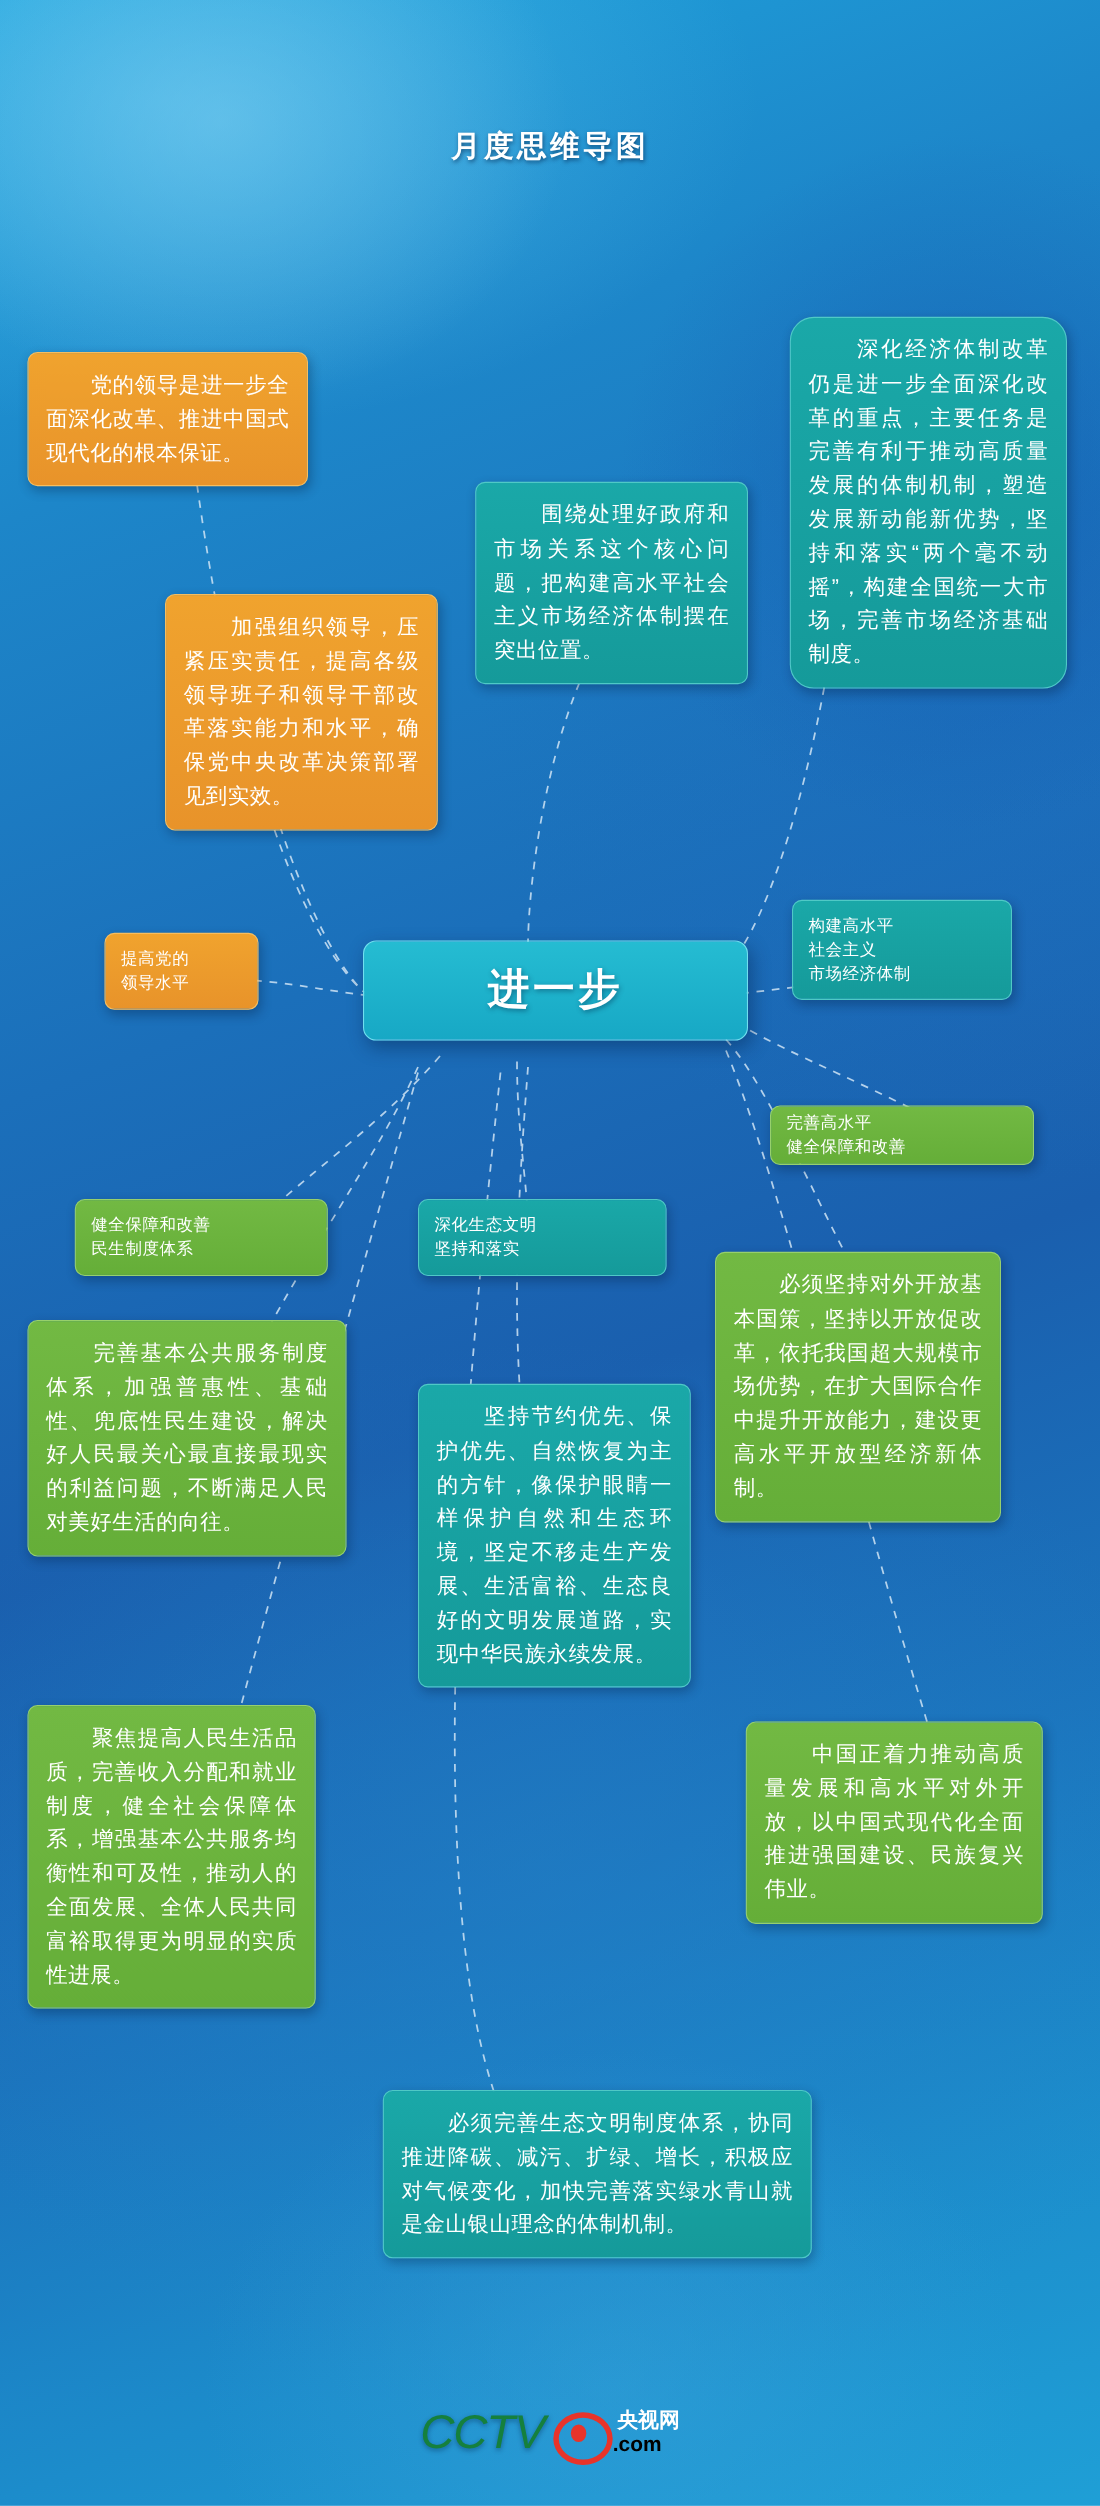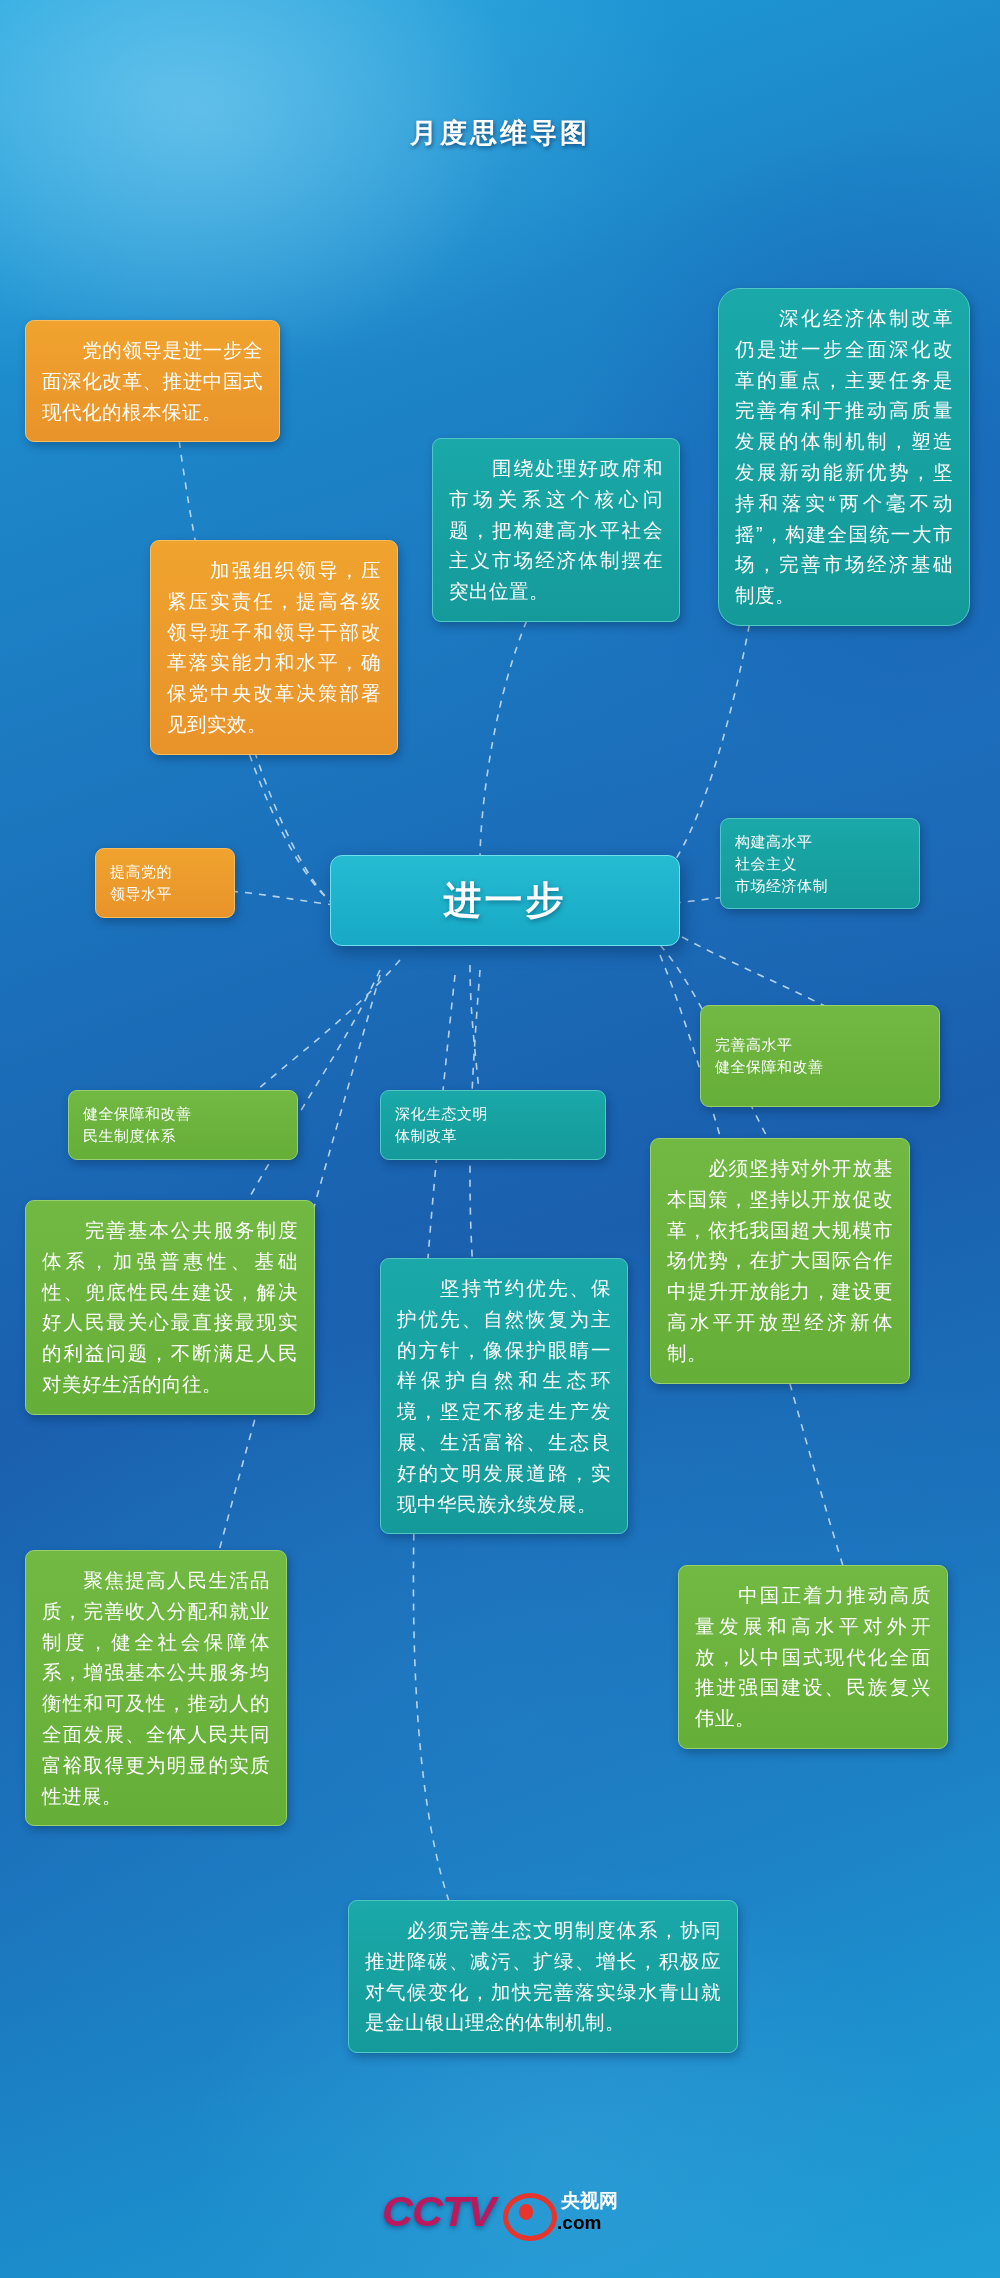--- a/index.html
+++ b/index.html
@@ -128,25 +128,25 @@
     width: 1000px;
     text-align: center;
   }
   #logo-wrap {
     display: inline-flex;
     align-items: center;
     gap: 6px;
   }
   #logo-cctv {
     font-family: "Liberation Sans", sans-serif;
-    font-weight: bold;
+    font-weight: normal;
     font-style: italic;
     font-size: 43px;
     letter-spacing: -1px;
-    color: #be185d;
+    color: #15803d;
     text-shadow: 0 2px 5px rgba(0,30,70,0.45);
   }
   #logo-eye {
     width: 46px; height: 46px;
     position: relative;
     display: inline-block;
     margin: 0 2px;
   }
   #logo-eye .ring {
     position: absolute; left: 0; top: 4px;
@@ -233,21 +233,21 @@
 <div class="node teal small" style="left:720px; top:818px; width:200px; padding:12px 14px;">
   <div>构建高水平</div>
   <div>社会主义</div>
   <div>市场经济体制</div>
 </div>
 
 <div class="node center" style="left:330px; top:855px; width:350px;">
   <div>进一步</div>
 </div>
 
-<div class="node green small" style="left:700px; top:1005px; width:240px; padding:28px 14px;">
+<div class="node green small" style="left:700px; top:1005px; width:240px; padding:4px 14px;">
   <div>完善高水平</div>
   <div>健全保障和改善</div>
 </div>
 
 <div class="node green" style="left:650px; top:1138px; width:260px;">
   <span>　　必须坚持对外开放基本国策，坚持以开放促改革，依托我国超大规模市场优势，在扩大国际合作中提升开放能力，建设更高水平开放型经济新体制。</span>
 </div>
 
 <div class="node green" style="left:678px; top:1565px; width:270px;">
   <span>　　中国正着力推动高质量发展和高水平对外开放，以中国式现代化全面推进强国建设、民族复兴伟业。</span>
@@ -261,21 +261,21 @@
 <div class="node green" style="left:25px; top:1200px; width:290px;">
   <span>　　完善基本公共服务制度体系，加强普惠性、基础性、兜底性民生建设，解决好人民最关心最直接最现实的利益问题，不断满足人民对美好生活的向往。</span>
 </div>
 
 <div class="node green" style="left:25px; top:1550px; width:262px;">
   <span>　　聚焦提高人民生活品质，完善收入分配和就业制度，健全社会保障体系，增强基本公共服务均衡性和可及性，推动人的全面发展、全体人民共同富裕取得更为明显的实质性进展。</span>
 </div>
 
 <div class="node teal small" style="left:380px; top:1090px; width:226px; padding:12px 14px;">
   <div>深化生态文明</div>
-  <div>体制改革</div>
+  <div>坚持和落实</div>
 </div>
 
 <div class="node teal" style="left:380px; top:1258px; width:248px;">
   <span>　　坚持节约优先、保护优先、自然恢复为主的方针，像保护眼睛一样保护自然和生态环境，坚定不移走生产发展、生活富裕、生态良好的文明发展道路，实现中华民族永续发展。</span>
 </div>
 
 <div class="node teal" style="left:348px; top:1900px; width:390px;">
   <span>　　必须完善生态文明制度体系，协同推进降碳、减污、扩绿、增长，积极应对气候变化，加快完善落实绿水青山就是金山银山理念的体制机制。</span>
 </div>
 

